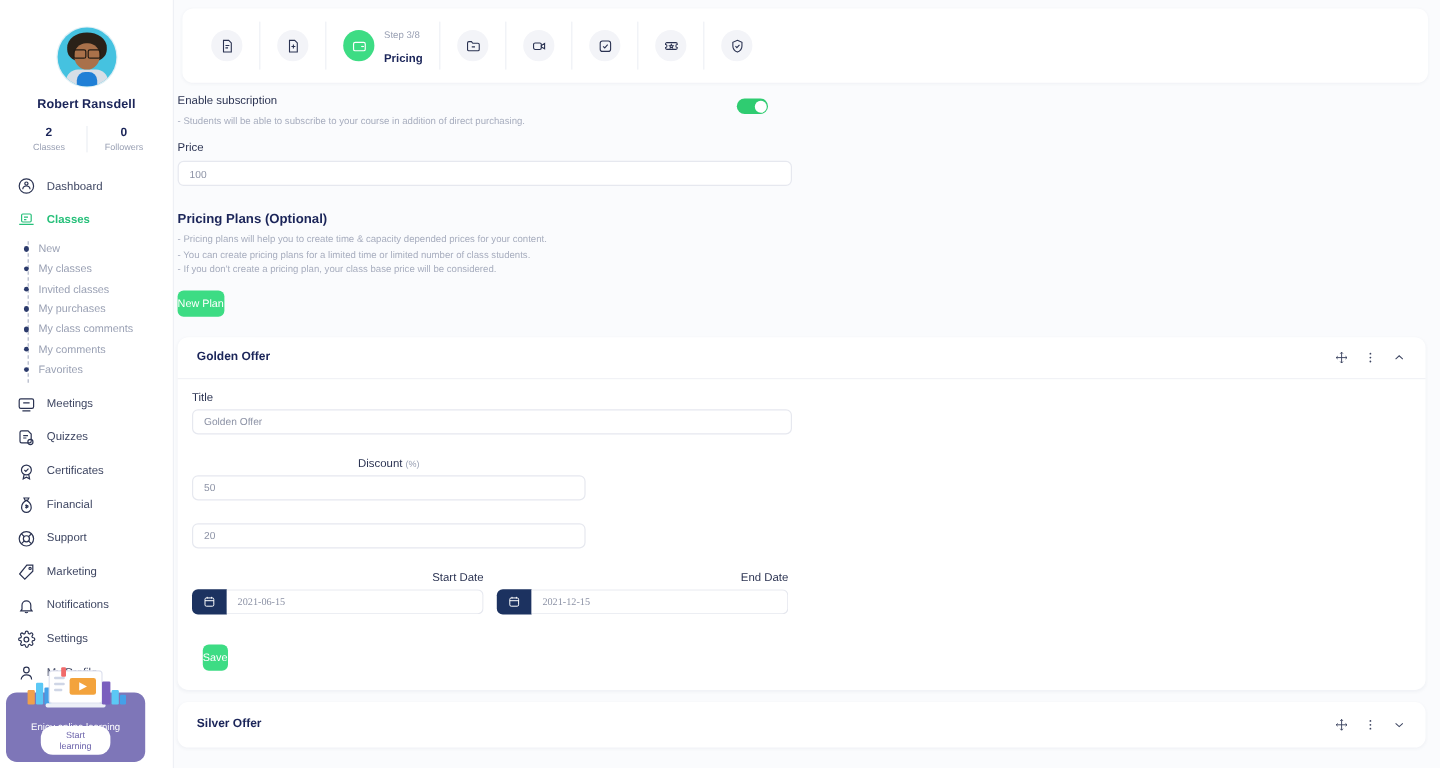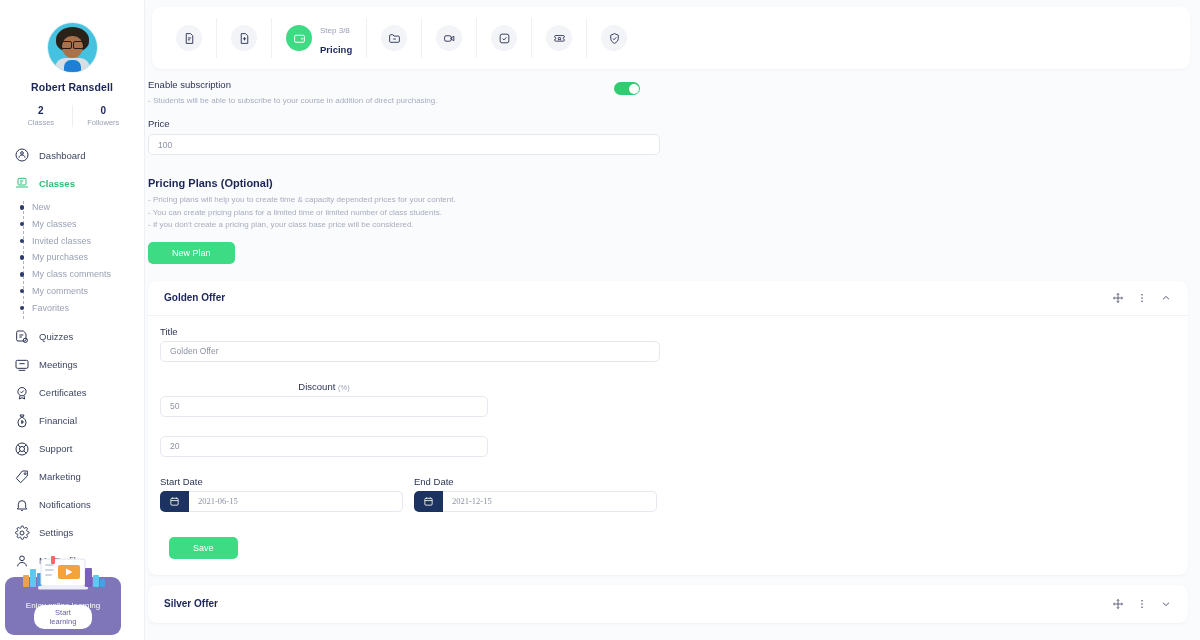--- a/index.html
+++ b/index.html
@@ -129,40 +129,40 @@
 
   .inp {
     background: #ffffff; border: 1px solid #e6e8ef; border-radius: 5px;
     height: 21px; font-size: 8.5px; color: #8d93a6; padding: 0 9px;
     display: flex; align-items: center; font-family: "Liberation Sans", sans-serif;
     width: 100%;
   }
   .sec-title { font-size: 11px; font-weight: bold; color: #1b2559; }
   .btn-green {
     background: #3ddc84; color: #ffffff; border: 0; border-radius: 5px;
-    font-size: 9px; padding: 6px 24px; cursor: pointer;
+    font-size: 9px; padding: 6px 0; cursor: pointer;
     font-family: "Liberation Sans", sans-serif;
   }
 
   .card {
     background: #ffffff; border-radius: 9px; margin: 0 12px 10px 3px;
     box-shadow: 0 1px 3px rgba(40,50,90,.05);
   }
   .card-head {
     display: flex; align-items: center; justify-content: space-between;
     padding: 11px 16px; border-bottom: 1px solid #f1f2f6;
   }
   .card-title { font-size: 10px; font-weight: bold; color: #1b2559; }
   .card-acts { display: flex; align-items: center; gap: 12px; color: #3d4561; }
   .card-acts span { cursor: pointer; display: flex; }
   .card-body { padding: 10px 12px 16px 12px; }
   .fg { margin-bottom: 19px; }
   .fg .field-label { display: block; margin-bottom: 4px; }
   .w-title { width: 500px; } .w-num { width: 328px; text-align: center; }
-  .date-row { display: flex; gap: 11px; margin-top: 3px; }
+  .date-row { display: flex; gap: 11px; margin-top: 3px; text-align: right; }
   .date-col { width: 243px; }
   .date-inp { display: flex; align-items: stretch; }
   .cal-btn {
     width: 29px; background: #1c3260; border-radius: 5px 0 0 5px;
     display: flex; align-items: center; justify-content: center;
     color: #ffffff; flex: 0 0 29px; cursor: pointer;
   }
   .date-inp .inp { border-radius: 0 5px 5px 0; border-left: 0; font-family: Liberation Serif, serif; }
 </style>
 </head>
@@ -225,37 +225,37 @@
         <div class="sub-item">Invited classes</div>
         <div class="sub-item">My purchases</div>
         <div class="sub-item">My class comments</div>
         <div class="sub-item">My comments</div>
         <div class="sub-item">Favorites</div>
       </div>
 
       <div class="nav-item">
         <span class="ic">
           <svg viewBox="0 0 24 24" width="16" height="16" fill="none" stroke="#2b3352" stroke-width="1.5">
+            <rect x="3" y="5" width="18" height="12" rx="2"></rect>
+              <path d="M7 20h10"></path>
+              <path d="M8 10h8"></path>
+          </svg>
+        </span>
+        <span>Meetings</span>
+      </div>
+
+      <div class="nav-item">
+        <span class="ic">
+          <svg viewBox="0 0 24 24" width="16" height="16" fill="none" stroke="#2b3352" stroke-width="1.5">
             <path d="M6 3h8l4 4v9a2 2 0 0 1-2 2H6a2 2 0 0 1-2-2V5a2 2 0 0 1 2-2z"></path>
               <path d="M8 9h6M8 12h4"></path>
               <circle cx="17" cy="17" r="3.2"></circle>
           </svg>
         </span>
         <span>Quizzes</span>
-      </div>
-
-      <div class="nav-item">
-        <span class="ic">
-          <svg viewBox="0 0 24 24" width="16" height="16" fill="none" stroke="#2b3352" stroke-width="1.5">
-            <rect x="3" y="5" width="18" height="12" rx="2"></rect>
-              <path d="M7 20h10"></path>
-              <path d="M8 10h8"></path>
-          </svg>
-        </span>
-        <span>Meetings</span>
       </div>
 
       <div class="nav-item">
         <span class="ic">
           <svg viewBox="0 0 24 24" width="16" height="16" fill="none" stroke="#2b3352" stroke-width="1.5">
             <circle cx="12" cy="10" r="6.2"></circle>
               <path d="M9.5 10l1.8 1.8 3.3-3.5"></path>
               <path d="M9 16l-1 5 4-2 4 2-1-5"></path>
           </svg>
         </span>

